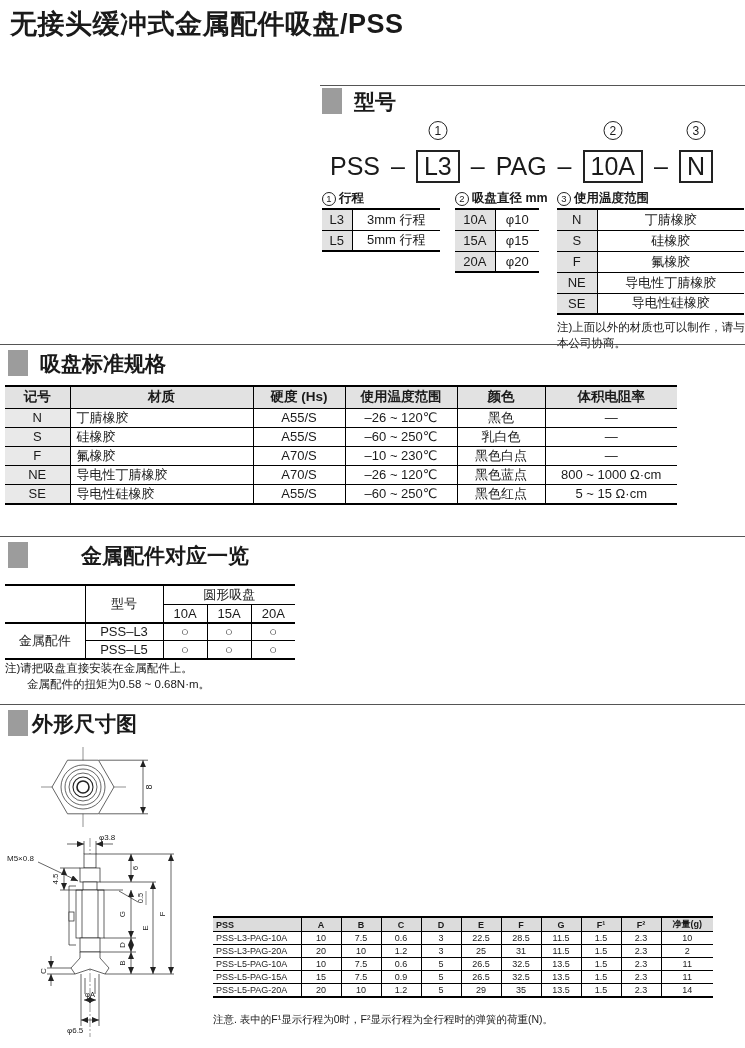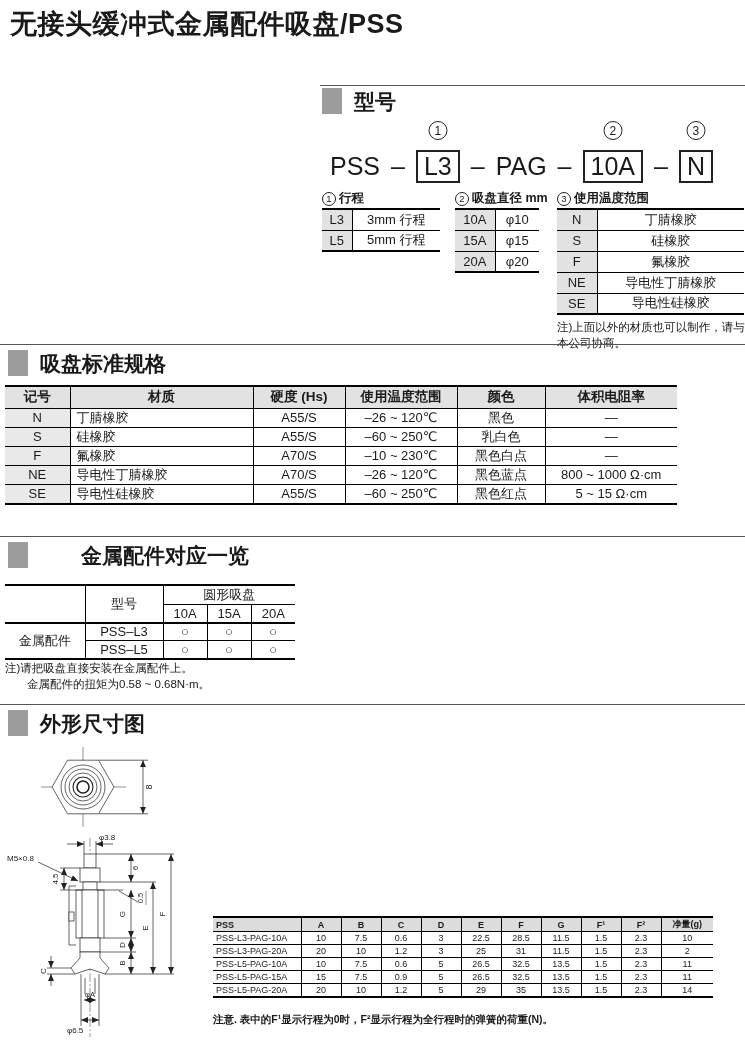--- a/index.html
+++ b/index.html
@@ -41,21 +41,21 @@
   .spec td:nth-child(2) { text-align:left; padding-left:6px; }
   .note { position:absolute; font-size:11.5px; }
 
   .fit td { height:18px; }
   .fit .blank { border-left:none; border-top:none; }
   .fit .hsep { border-bottom:2px solid #000; }
 
   .dims th { background:#dcdcdc; height:14px; font-size:9px; padding:0 2px; }
   .dims td { height:13px; font-size:9px; padding:0 2px; }
   .dims th:first-child, .dims td:first-child { text-align:left; padding-left:3px; }
-  .dims-note { position:absolute; font-size:10.5px;font-weight:bold; }
+  .dims-note { position:absolute; font-size:10.5px; }
 
   svg text { font-family:"Liberation Sans","DejaVu Sans",sans-serif; fill:#1a1a1a; }
 </style>
 </head>
 <body>
 
 <div id="page">
 
   <h1 class="page-title">无接头缓冲式金属配件吸盘/PSS</h1>
 
@@ -267,21 +267,21 @@
         <td>○</td>
         <td>○</td>
       </tr>
     </tbody>
   </table>
   <div class="note" style="left:5px; top:661px;">注)请把吸盘直接安装在金属配件上。</div>
   <div class="note" style="left:27px; top:677px;">金属配件的扭矩为0.58 ~ 0.68N·m。</div>
 
   <div class="rule" style="left:0; top:704px; width:745px;"></div>
   <div class="sq" style="left:8px; top:710px;"></div>
-  <div class="sec-title" style="left:40px; top:710px;font-family:Liberation Mono, monospace;">外形尺寸图</div>
+  <div class="sec-title" style="left:32px; top:710px;font-family:Liberation Mono, monospace;">外形尺寸图</div>
 
   <svg style="position:absolute; left:5px; top:742px;" width="225" height="302" viewBox="0 0 225 302">
     <defs>
       <marker id="ar" markerWidth="9" markerHeight="8" refX="7" refY="3" orient="auto-start-reverse" markerUnits="userSpaceOnUse">
         <path d="M0,0L7,3L0,6z" fill="#222"></path>
       </marker>
     </defs>
     <g stroke="#222" stroke-width="0.7" fill="none">
 
       <line x1="36" y1="45" x2="121" y2="45" stroke-width="0.5"></line>

